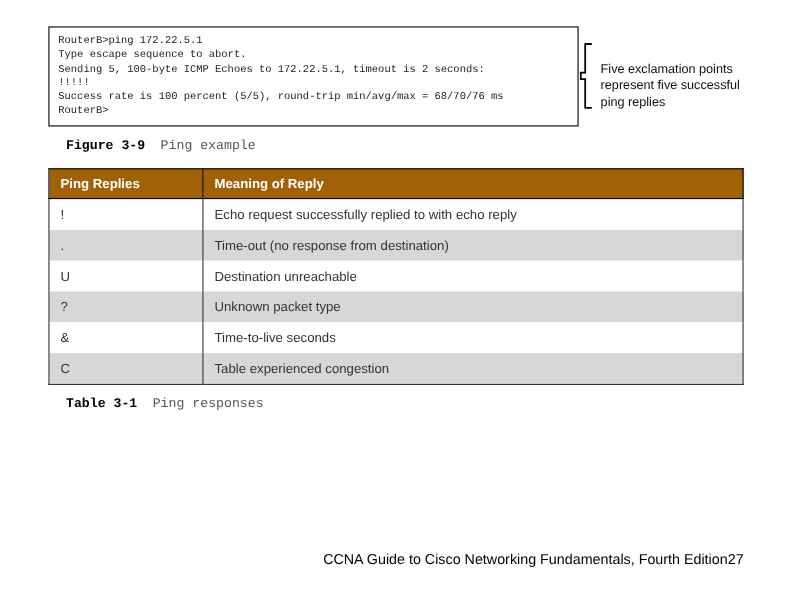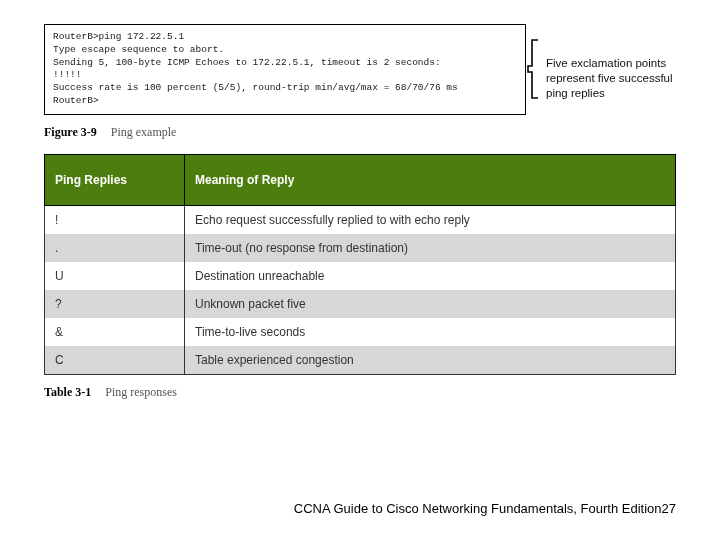--- a/index.html
+++ b/index.html
@@ -6,25 +6,25 @@
   html, body { width: 720px; height: 540px; background: #fff; font-family: Arial, Helvetica, sans-serif; color: #000; }
   .slide { width: 720px; height: 540px; position: relative; padding: 24px 44px 0 44px; }
   .title { font-size: 30px; font-weight: 400; letter-spacing: 0.5px; margin: 6px 0 28px 64px; }
   .figure-row { display: flex; align-items: stretch; margin-bottom: 10px; }
   .terminal-box { border: 1.4px solid #000; flex: 1; padding: 6px 8px; }
   .terminal-box pre { font-family: "Courier New", Courier, monospace; font-size: 9.5px; line-height: 1.35; white-space: pre-wrap; color:#1a1a1a; }
   .annot-col { width: 150px; display: flex; align-items: center; }
   .annot-wrap { display: flex; align-items: flex-end; width: 100%; }
   .bracket { flex: 0 0 auto; }
   .annot-text { font-family: "Segoe UI", Arial, sans-serif; font-size: 11.5px; line-height: 1.3; color: #111; padding-left: 6px; }
-  .caption { font-family: Liberation Serif, serif; font-size: 12px; display: flex; gap: 14px; align-items: baseline; margin: 10px 0 14px 0; }
+  .caption { font-family: Liberation Mono, monospace; font-size: 12px; display: flex; gap: 14px; align-items: baseline; margin: 10px 0 14px 16px; }
   .caption .label { font-weight: 700; color: #000; }
   .caption .desc { color: #555; }
   table.replies { width: 100%; border-collapse: collapse; font-family: "Segoe UI", Arial, sans-serif; font-size: 12px; }
-  table.replies th { background: #4d7c0f; color: #fff; text-align: left; font-weight: 600; padding: 18px 10px; border: 1px solid #000; }
+  table.replies th { background: #a16207; color: #fff; text-align: left; font-weight: 600; padding: 6px 10px; border: 1px solid #000; }
   table.replies td { padding: 7px 10px; border-right: 1px solid #333; border-left: 1px solid #333; color: #333; }
   table.replies tbody tr:nth-child(odd) td { background: #fff; }
   table.replies tbody tr:nth-child(even) td { background: #d7d7d7; }
   table.replies tbody tr:last-child td { border-bottom: 1px solid #333; }
   table.replies th:first-child, table.replies td:first-child { width: 140px; }
   .footer { position: absolute; left: 44px; right: 44px; bottom: 24px; display: flex; justify-content: flex-end; font-size: 13px; color: #000; }
 </style>
 </head>
 <body>
 
@@ -70,21 +70,21 @@
       <tr>
           <td>.</td>
           <td>Time-out (no response from destination)</td>
         </tr>
       <tr>
           <td>U</td>
           <td>Destination unreachable</td>
         </tr>
       <tr>
           <td>?</td>
-          <td>Unknown packet five</td>
+          <td>Unknown packet type</td>
         </tr>
       <tr>
           <td>&amp;</td>
           <td>Time-to-live seconds</td>
         </tr>
       <tr>
           <td>C</td>
           <td>Table experienced congestion</td>
         </tr>
     </tbody>

